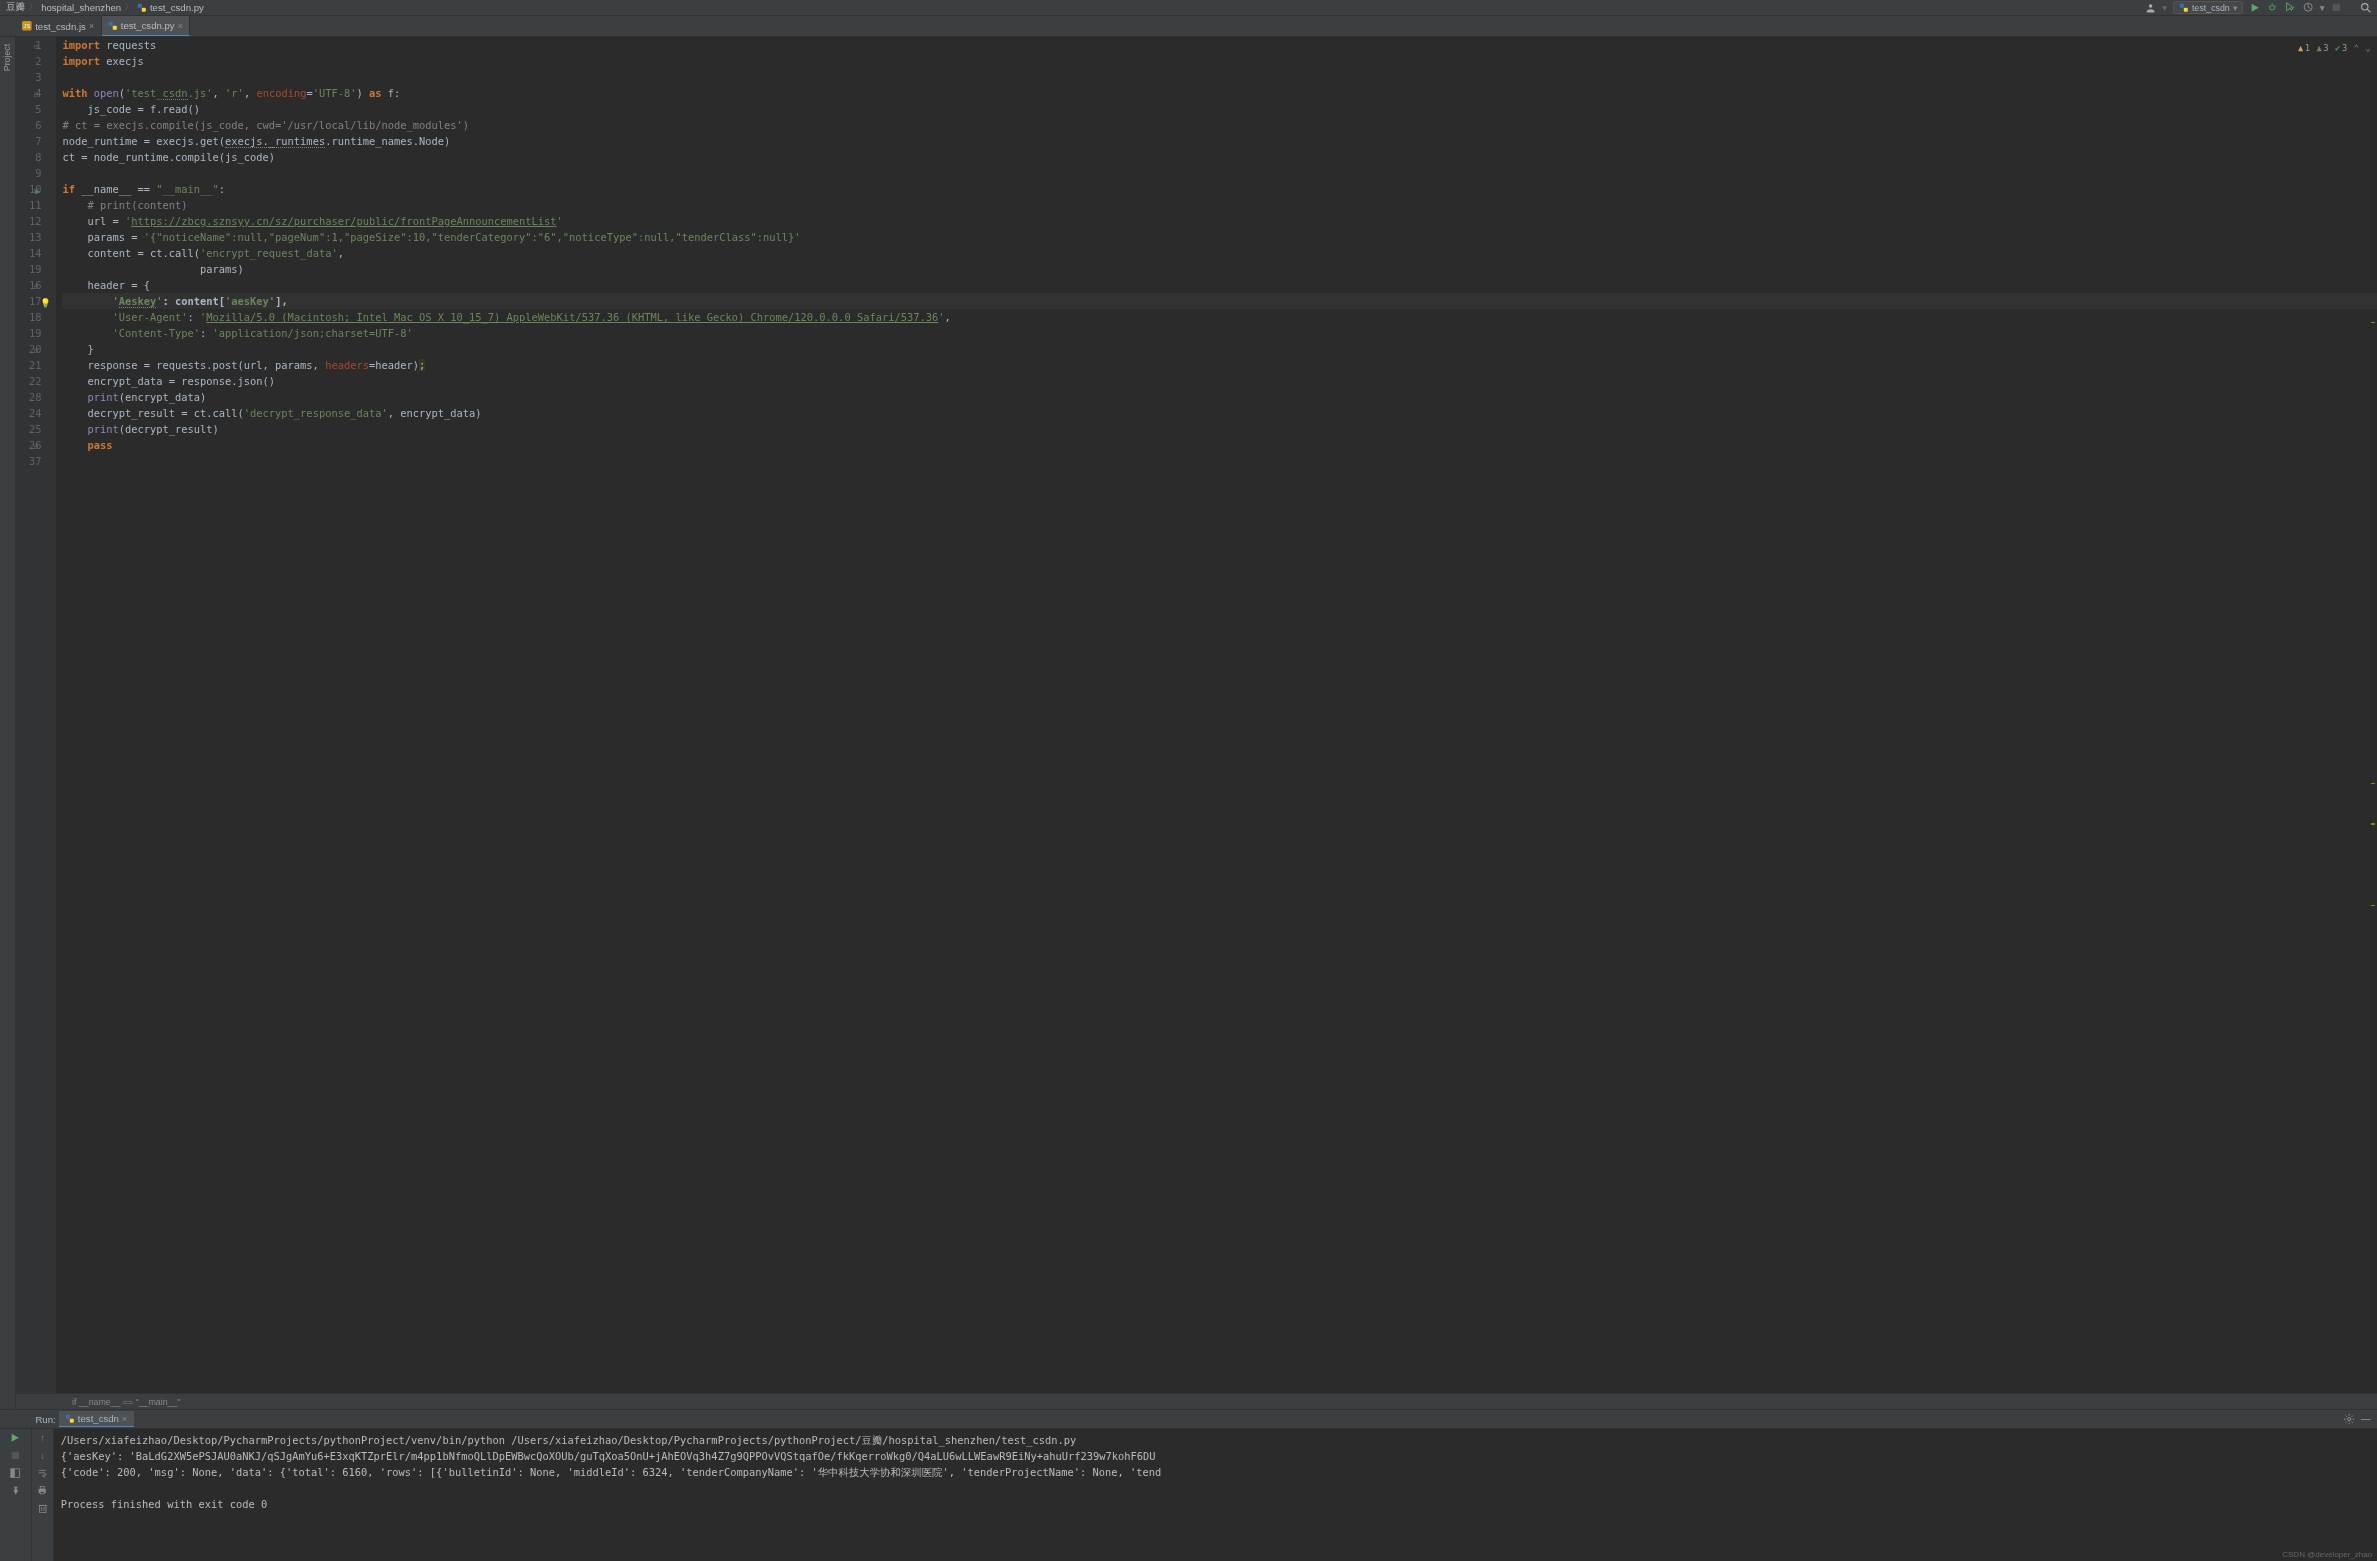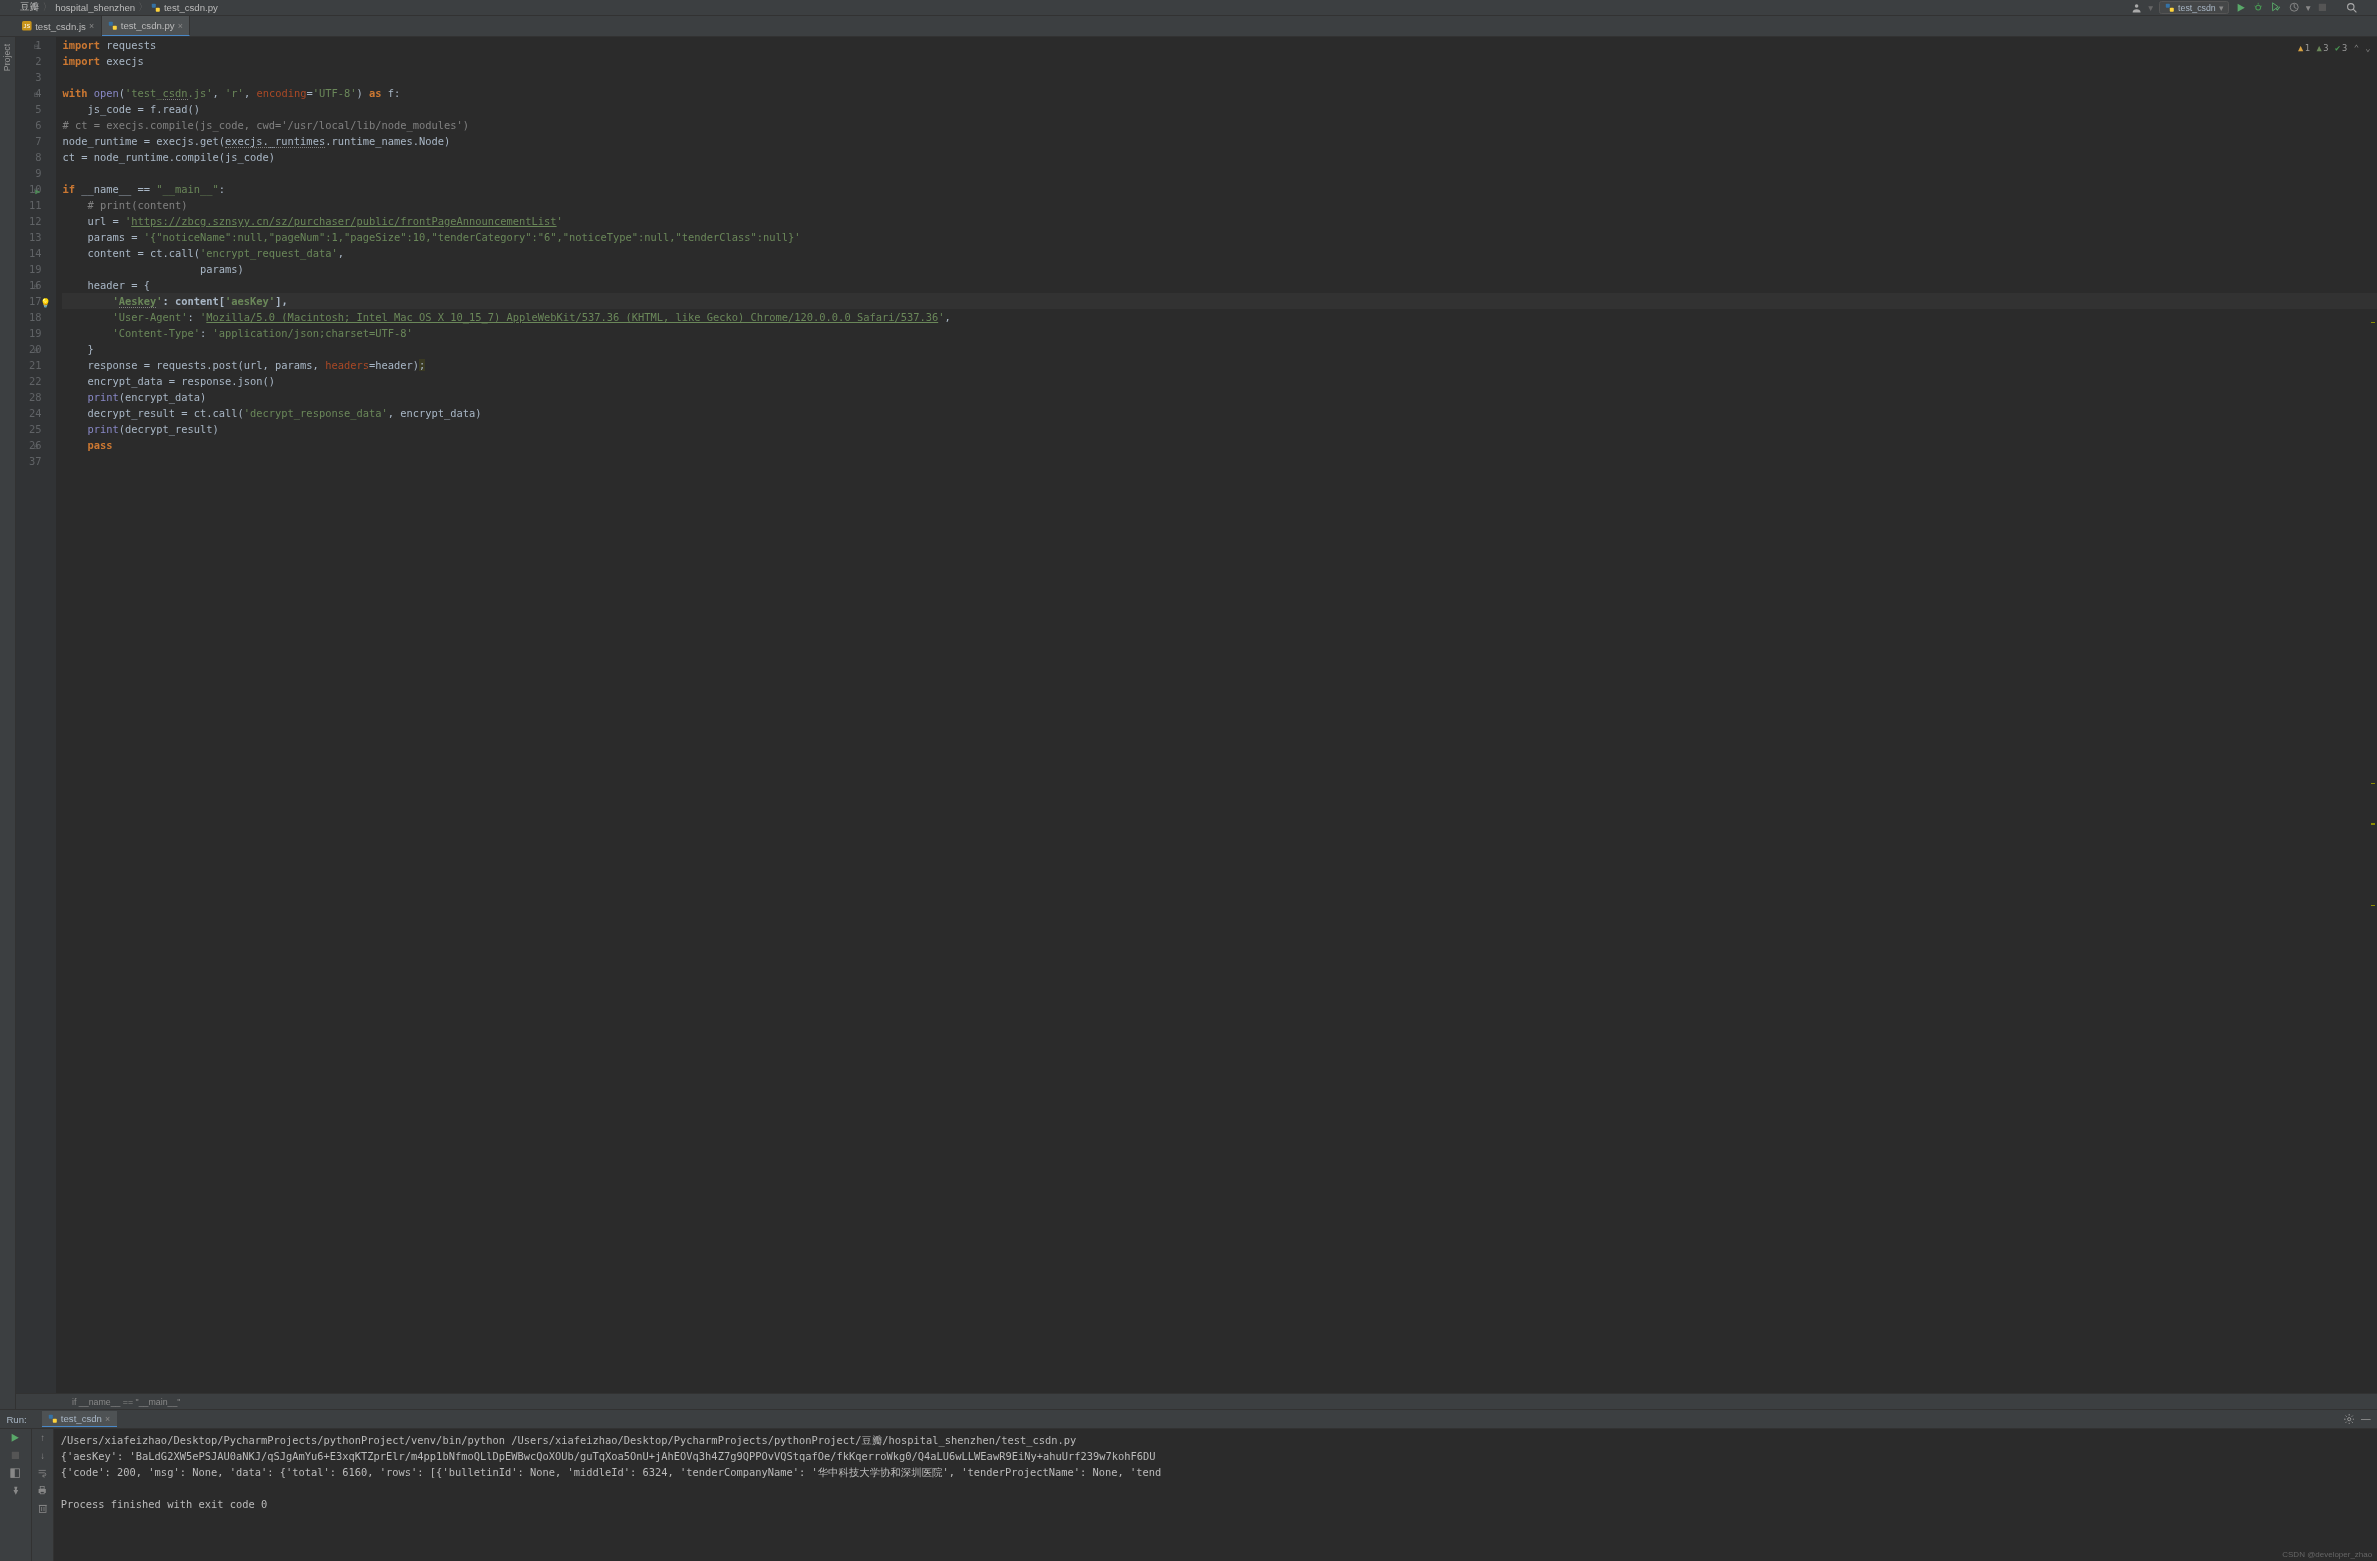--- a/index.html
+++ b/index.html
@@ -13,21 +13,21 @@
   display: flex;
   flex-direction: column;
 }
 .topbar {
   height: 16px;
   background: #3c3f41;
   display: flex;
   align-items: center;
   justify-content: space-between;
   border-bottom: 0.8px solid #323232;
-  padding: 0 20px;
+  padding: 0 6px;
 }
 .breadcrumbs { display: flex; align-items: center; gap: 3.2px; color: #bbb; font-size: 9.6px; }
 .breadcrumbs .sep { color: #666; }
 .file-icon-py { width: 9.6px; height: 9.6px; display: inline-flex; align-items: center; justify-content: center; }
 .topbar-right { display: flex; align-items: center; gap: 6.4px; }
 .run-config {
   background: #454748; border: 0.8px solid #555; border-radius: 2.4px;
   padding: 0.8px 4.8px; display: flex; align-items: center; gap: 3.2px; font-size: 8.8px;
 }
 .icon { width: 11.2px; height: 11.2px; display: inline-flex; align-items: center; justify-content: center; }
@@ -91,21 +91,21 @@
 }
 
 .run-panel {
   height: 152px; display: flex; flex-direction: column; background: #2b2b2b;
   border-top: 0.8px solid #323232;
 }
 .run-header {
   height: 19px; display: flex; align-items: center; justify-content: space-between;
   padding: 0 6.4px; background: #3c3f41; border-bottom: 0.8px solid #323232;
 }
-.run-header-left { display: flex; gap: 15px; align-items: center; font-size: 9.6px; }
+.run-header-left { display: flex; gap: 3px; align-items: center; font-size: 9.6px; margin-left: 29px; }
 .run-tab {
   background: #4e5254; padding: 1.6px 6.4px; display: flex; gap: 3.2px; align-items: center;
   border-bottom: 1.6px solid #4a88c7;
 }
 .run-body { flex: 1; display: flex; }
 .run-toolbar {
   width: 32px; background: #3c3f41; display: flex; flex-direction: column;
   align-items: center; padding-top: 3.2px; gap: 6.4px; border-right: 0.8px solid #323232;
 }
 .run-toolbar2 {

